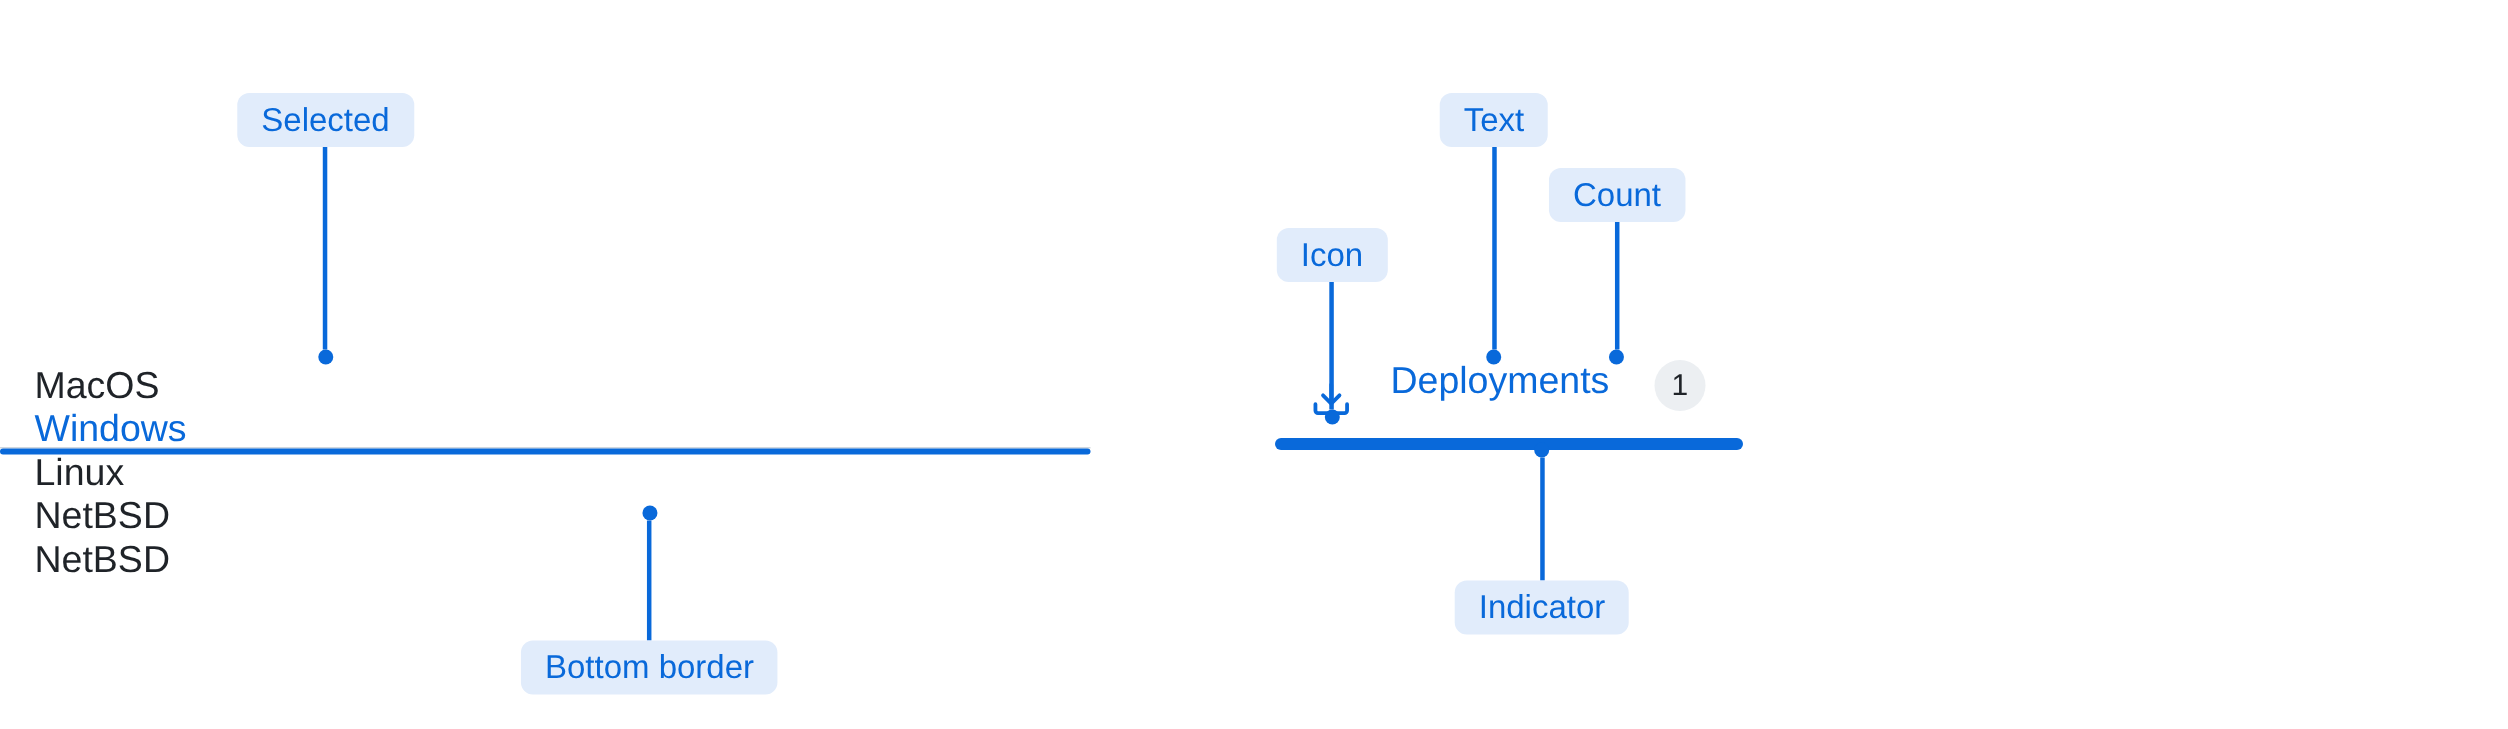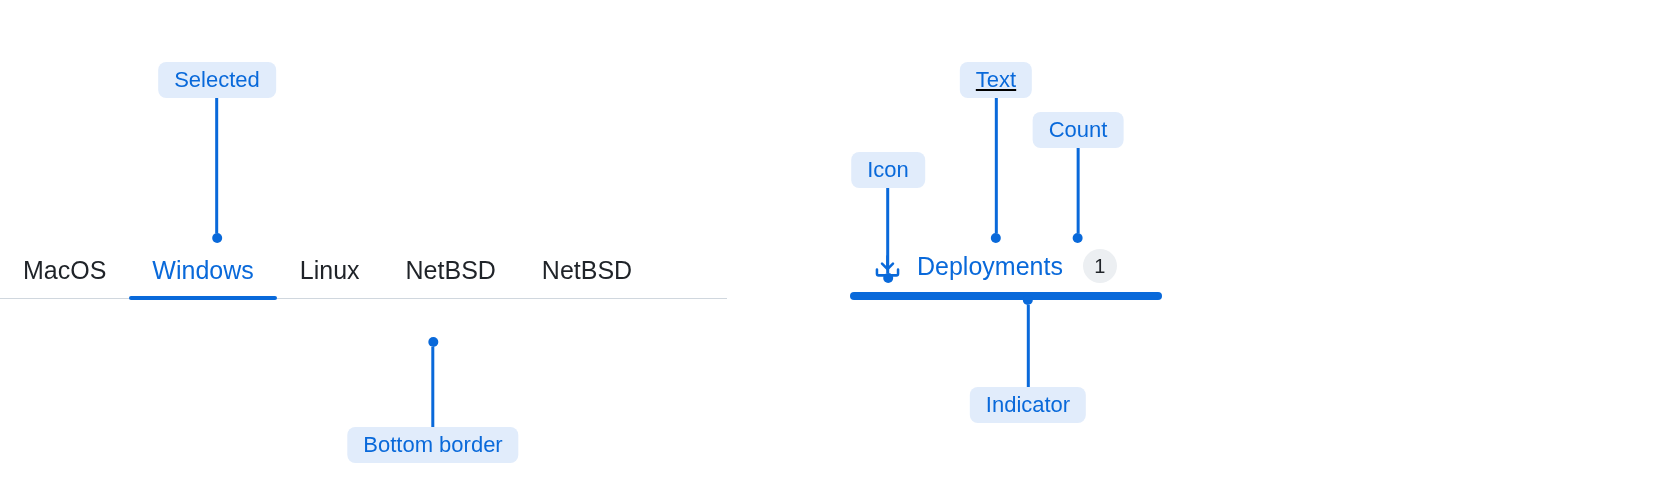--- a/index.html
+++ b/index.html
@@ -8,30 +8,30 @@
     --accent:#0969da;
     --annotation-bg:#e1ecfb;
     --tab-text:#1f2328;
     --tab-border:#d0d7de;
     --count-badge-bg:#eceff2;
   }
   .canvas{position:relative;width:1672px;height:486px;background:#ffffff;overflow:hidden;}
 
   
   .tabbar{position:absolute;left:0;top:243px;width:727px;height:55px;
-    border-bottom:1px solid var(--tab-border);display:flex;align-items:stretch;}
+    border-bottom:1px solid var(--tab-border);display:flex;align-items:stretch;flex-direction:column;}
   .tab{position:relative;display:flex;align-items:center;padding:0 23px;
     font-size:25px;color:var(--tab-text);cursor:pointer;user-select:none;}
   .tab.selected{color:var(--accent);}
   .tab.selected::after{content:"";position:absolute;left:0;right:0;bottom:-2px;
     height:4px;border-radius:2px;background:var(--accent);}
 
   
   .deploy-tab{position:absolute;left:850px;top:240px;width:312px;height:52px;
-    display:flex;align-items:center;padding-left:24px;box-sizing:border-box;gap:16px;
+    display:flex;padding-left:24px;box-sizing:border-box;gap:26px;
     color:var(--accent);font-size:25px;cursor:pointer;user-select:none;}
   .deploy-icon{display:flex;align-items:center;}
   .count-badge{margin-left:4px;width:34px;height:34px;border-radius:50%;
     background:var(--count-badge-bg);color:var(--tab-text);font-size:20px;
     display:flex;align-items:center;justify-content:center;}
   .deploy-indicator{position:absolute;left:850px;top:292px;width:312px;height:8px;
     border-radius:4px;background:var(--accent);}
 
   
   .callout{position:absolute;transform:translateX(-50%);
@@ -77,21 +77,21 @@
     <div class="cline" style="height:80px;"></div>
     <div class="pill">Bottom border</div>
   </div>
 
   <div class="callout" style="left:888px;top:112px;margin-top:40px;">
     <div class="pill">Icon</div>
     <div class="cline" style="height:85px;"></div>
     <div class="dot"></div>
   </div>
 
-  <div class="callout" style="left:996px;top:62px;text-decoration:underline;">
+  <div class="callout" style="left:996px;top:62px;">
     <div class="pill">Text</div>
     <div class="cline" style="height:135px;"></div>
     <div class="dot"></div>
   </div>
 
   <div class="callout" style="left:1078px;top:112px;">
     <div class="pill">Count</div>
     <div class="cline" style="height:85px;"></div>
     <div class="dot"></div>
   </div>

